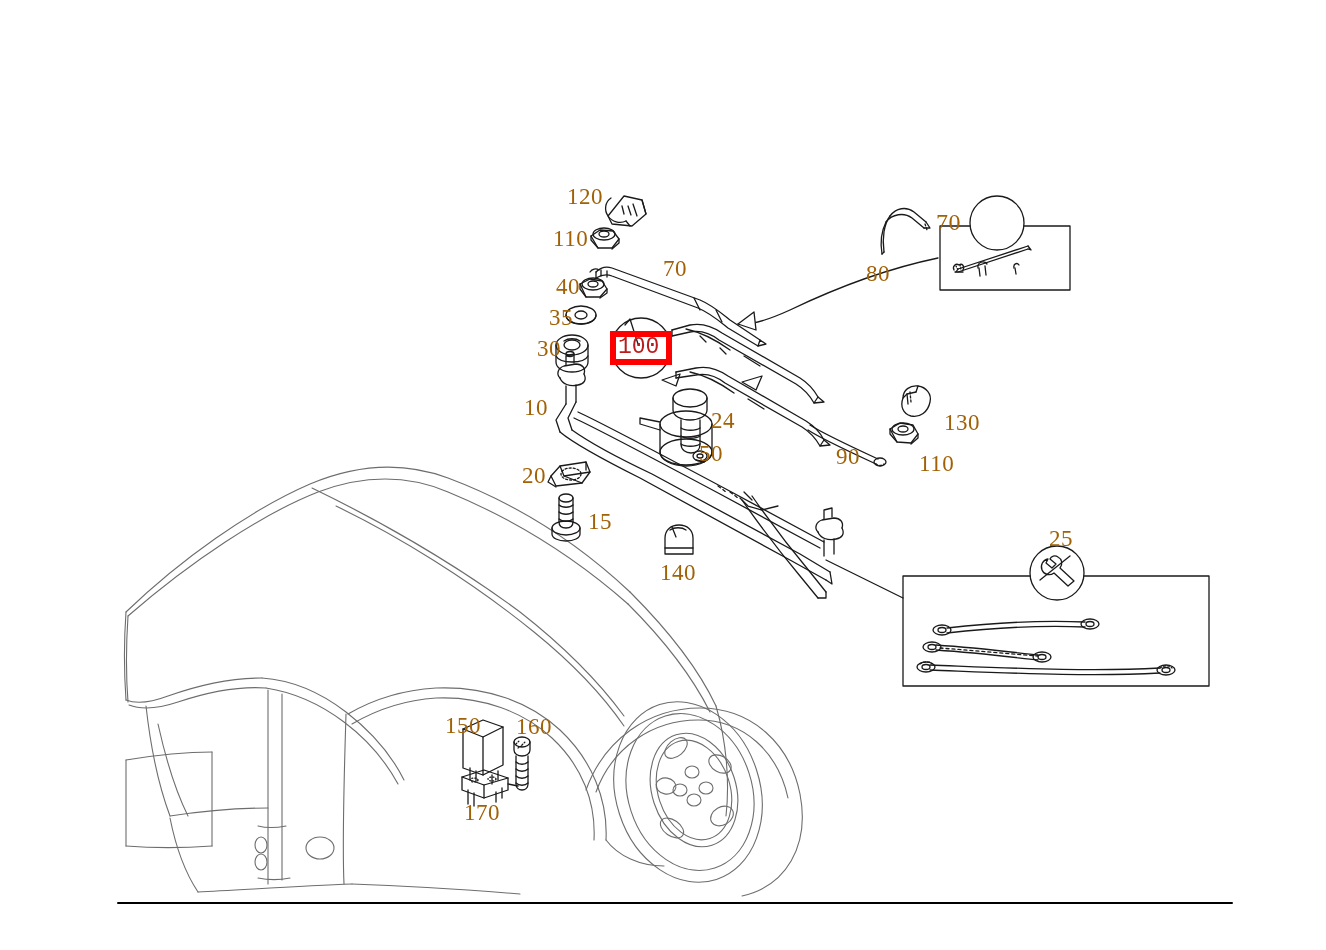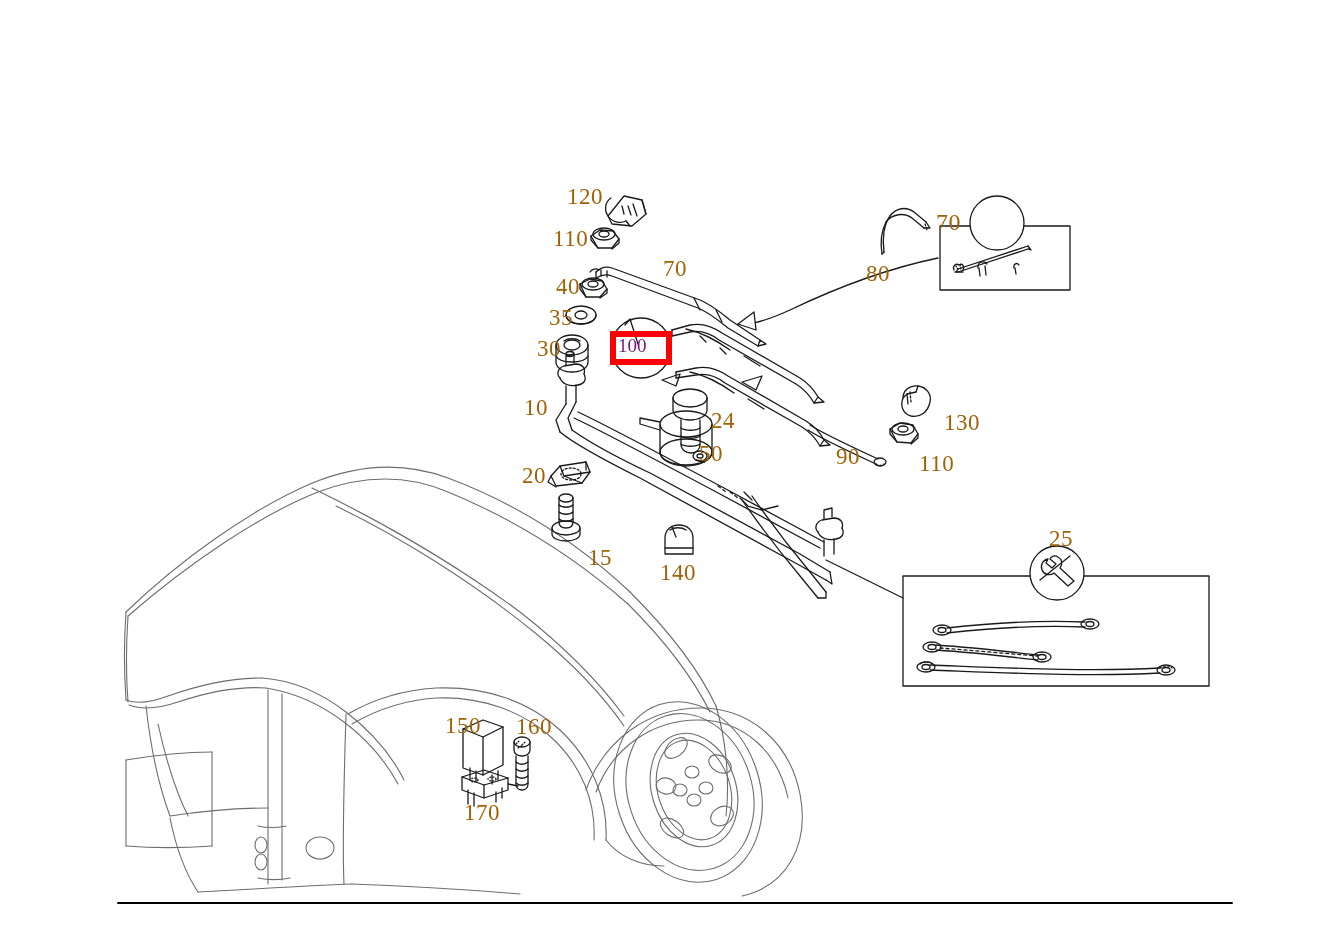--- a/index.html
+++ b/index.html
@@ -34,23 +34,23 @@
     line-height: 1;
   }
   .hl-box {
     position: absolute;
     box-sizing: border-box;
     border: 6px solid #ff0000;
     background: transparent;
   }
   .hl-label {
     position: absolute;
-    font-family: Liberation Serif, serif;
-    font-size: 19px;
-    color: #701a75;
+    font-family: Liberation Mono, monospace;
+    font-size: 23px;
+    color: #b91c1c;
     white-space: nowrap;
     line-height: 1;
   }
 </style>
 </head>
 <body>
 
 <div id="canvas">
 
   <svg class="layer" viewBox="0 0 1326 950" xmlns="http://www.w3.org/2000/svg">
@@ -437,21 +437,21 @@
   <div class="lbl" style="left:556px; top:275px;">40</div>
   <div class="lbl" style="left:549px; top:306px;">35</div>
   <div class="lbl" style="left:537px; top:337px;">30</div>
   <div class="lbl" style="left:524px; top:396px;">10</div>
   <div class="lbl" style="left:711px; top:409px;">24</div>
   <div class="lbl" style="left:699px; top:442px;">50</div>
   <div class="lbl" style="left:944px; top:411px;">130</div>
   <div class="lbl" style="left:836px; top:445px;text-align:right;">90</div>
   <div class="lbl" style="left:919px; top:452px;">110</div>
   <div class="lbl" style="left:522px; top:464px;">20</div>
-  <div class="lbl" style="left:588px; top:510px;margin-top:36px;">15</div>
+  <div class="lbl" style="left:588px; top:510px;">15</div>
   <div class="lbl" style="left:660px; top:561px;">140</div>
   <div class="lbl" style="left:1049px; top:527px;">25</div>
   <div class="lbl" style="left:445px; top:714px;">150</div>
   <div class="lbl" style="left:516px; top:715px;">160</div>
   <div class="lbl" style="left:464px; top:801px;">170</div>
 
   <div class="hl-label" style="left:618px; top:336px;">100</div>
   <div class="hl-box" style="left:610px; top:331px; width:62px; height:34px;"></div>
 
 </div>

